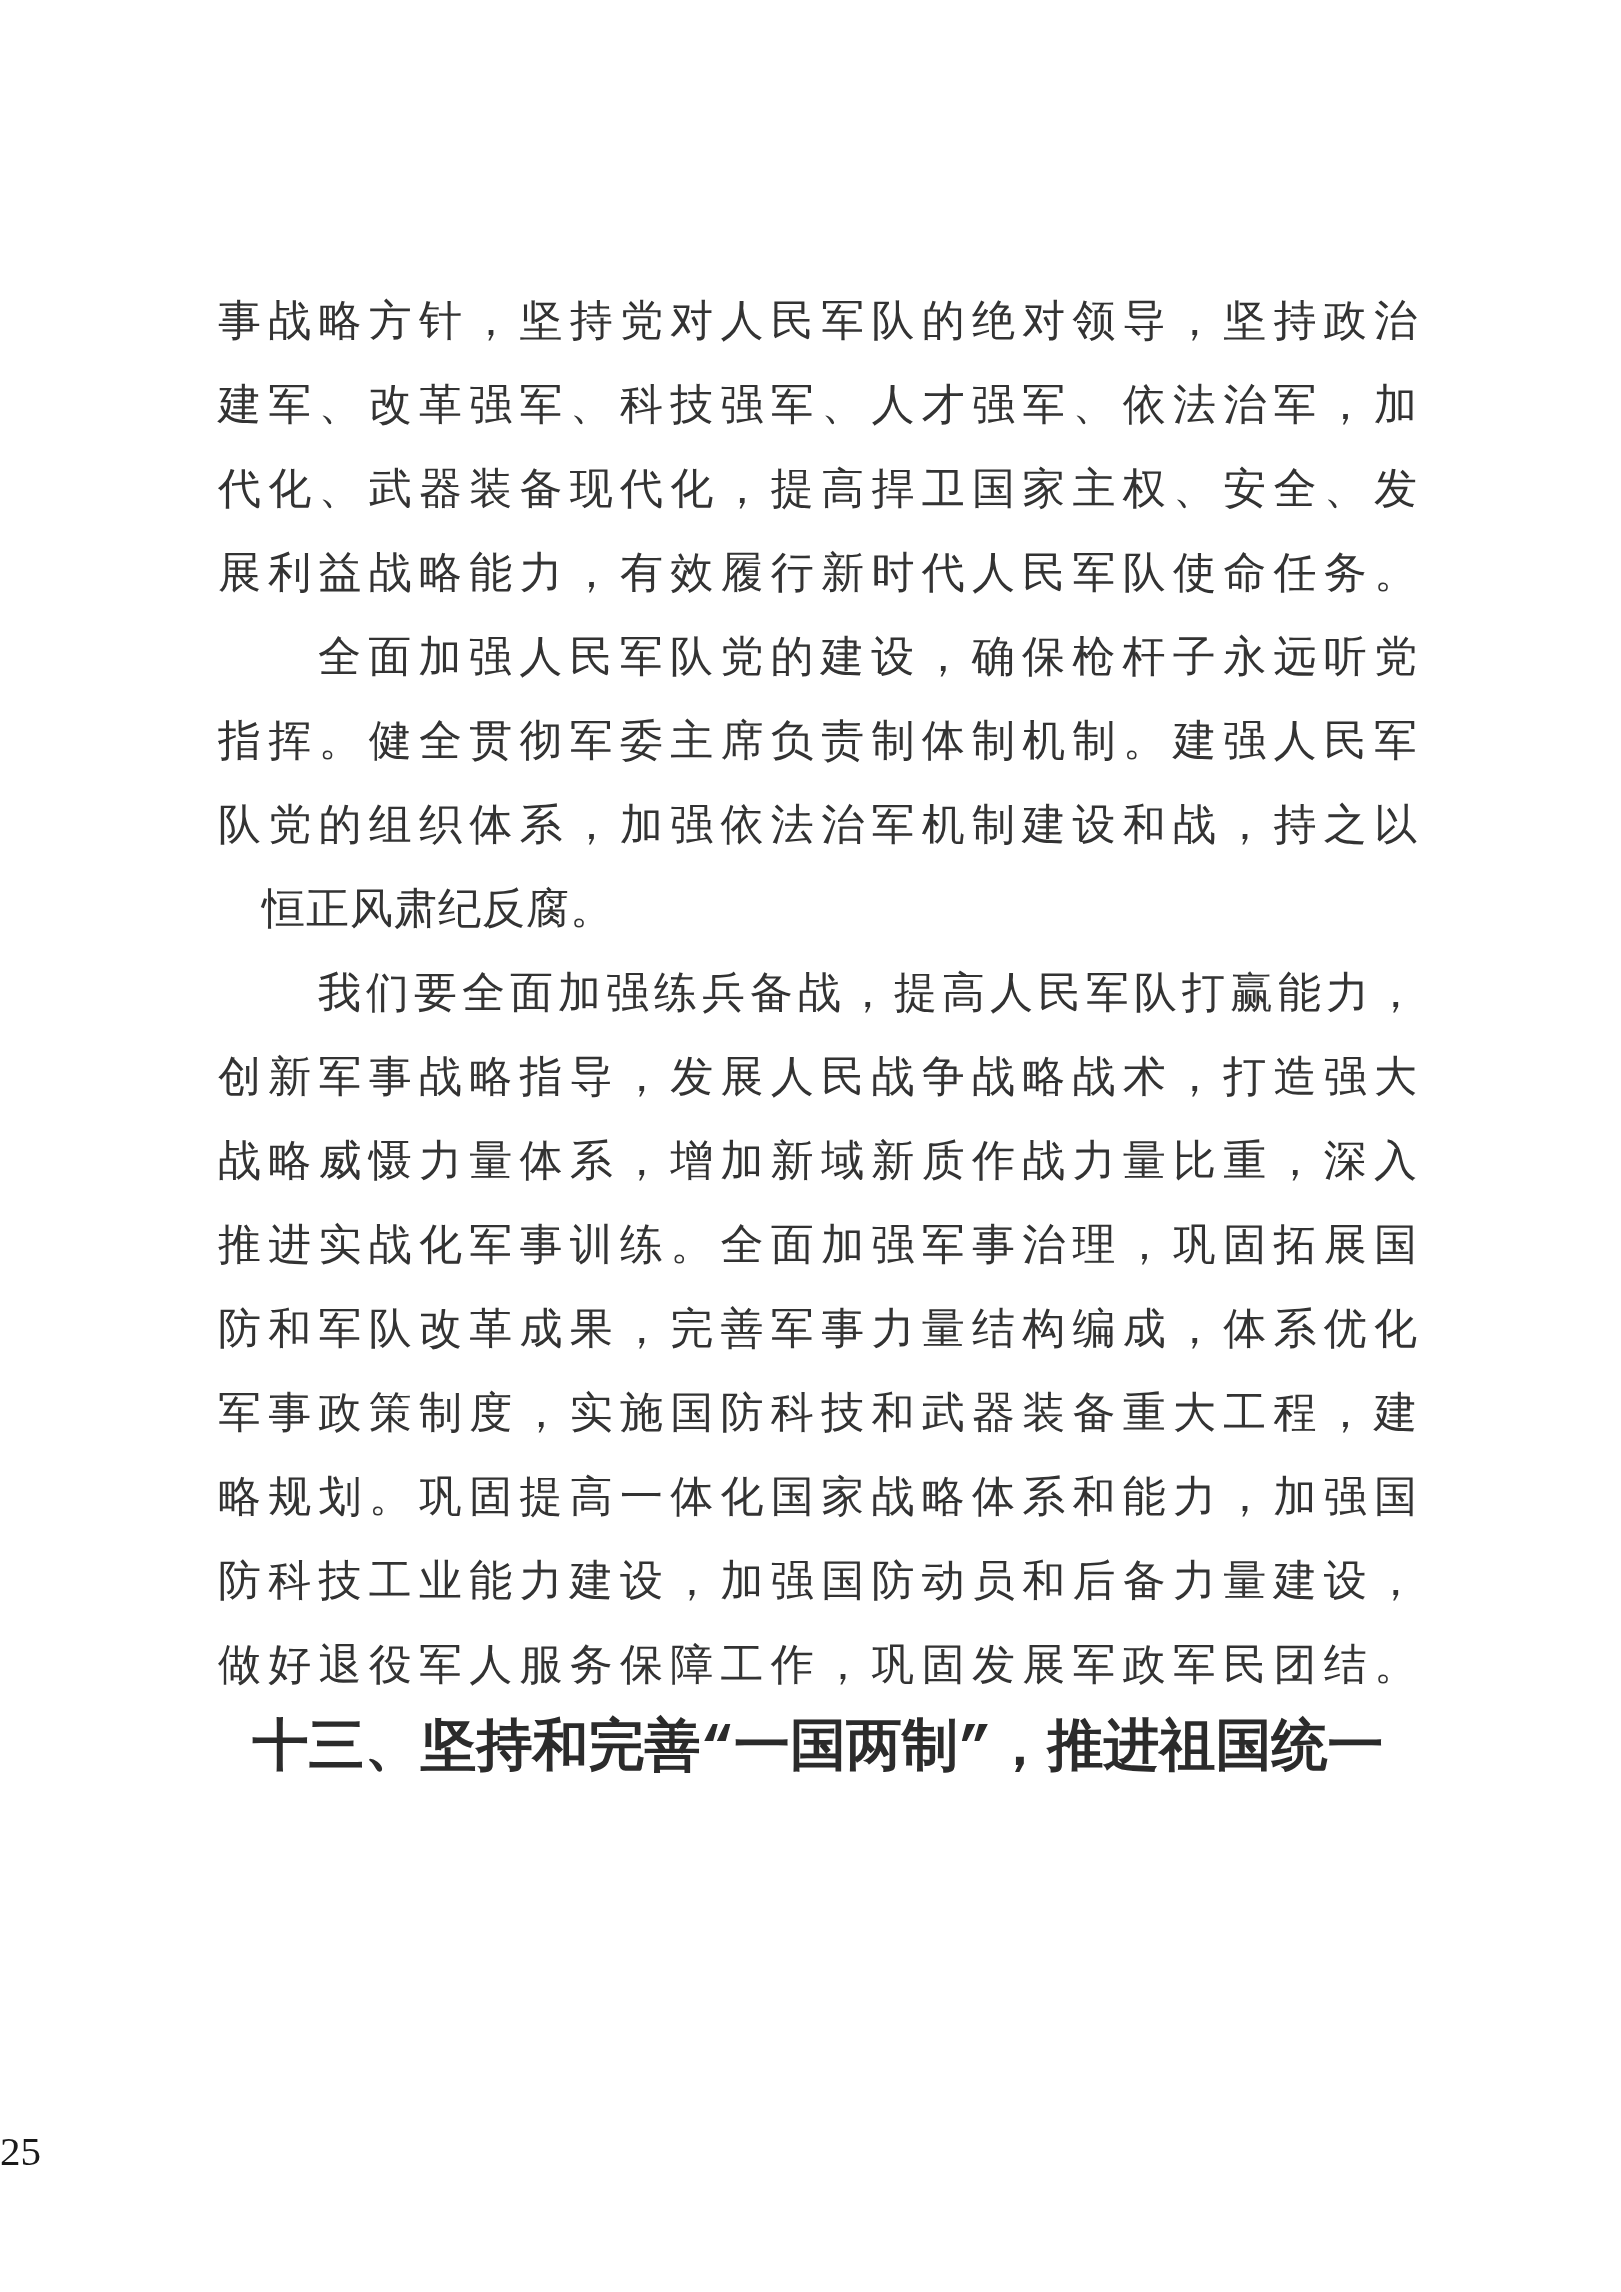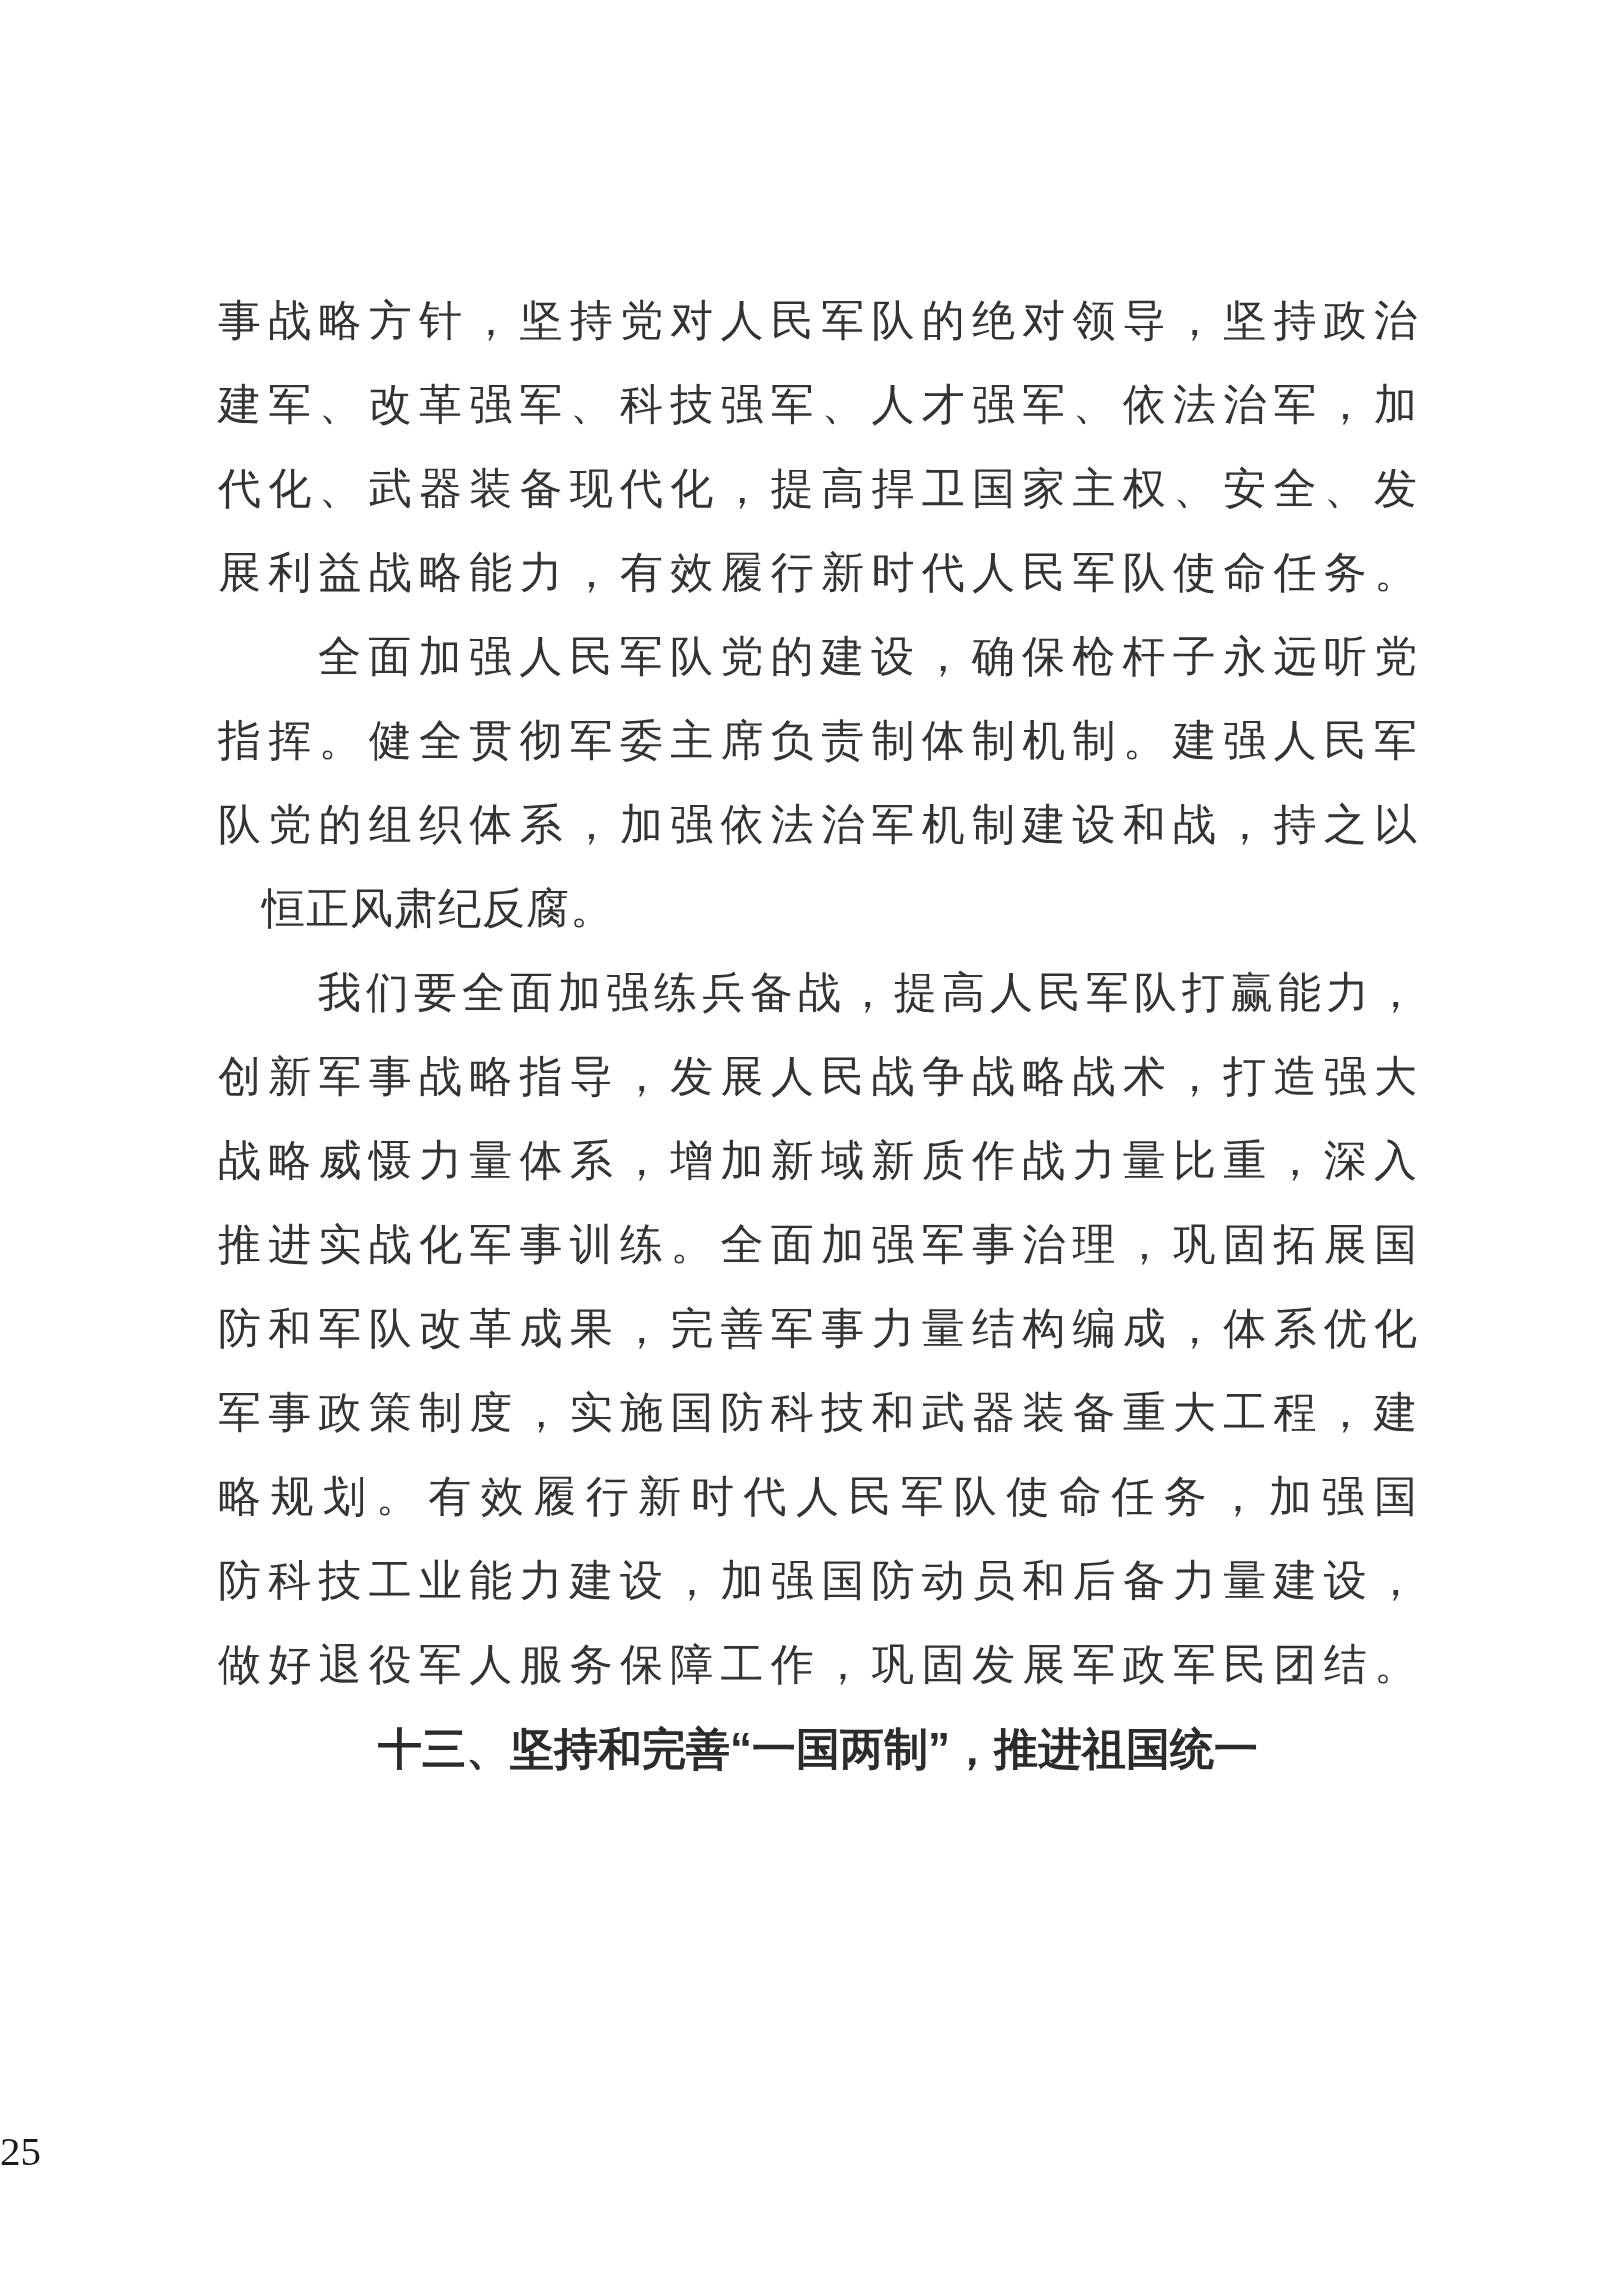--- a/index.html
+++ b/index.html
@@ -25,24 +25,24 @@
     letter-spacing: 1px;
     text-align: justify;
     text-align-last: justify;
     white-space: nowrap;
   }
   .line.indent { text-indent: 100px; }
   .line.short { text-align-last: left; margin-left: 44px; }
   .heading {
     height: 84px;
     line-height: 84px;
-    font-size: 44px;
+    font-size: 56px;
     font-weight: bold;
     color: #2b2b2b;
-    font-family: Liberation Sans, sans-serif;
+    font-family: Liberation Mono, monospace;
     text-align: center;
     text-align-last: center;
     white-space: nowrap;
   }
   .page-number {
     position: absolute;
     top: 2127px;
     left: 0;
     width: 100%;
     height: 49px;
@@ -65,20 +65,20 @@
     <div class="line indent">全面加强人民军队党的建设，确保枪杆子永远听党</div>
     <div class="line">指挥。健全贯彻军委主席负责制体制机制。建强人民军</div>
     <div class="line">队党的组织体系，加强依法治军机制建设和战，持之以</div>
     <div class="line short">恒正风肃纪反腐。</div>
     <div class="line indent">我们要全面加强练兵备战，提高人民军队打赢能力，</div>
     <div class="line">创新军事战略指导，发展人民战争战略战术，打造强大</div>
     <div class="line">战略威慑力量体系，增加新域新质作战力量比重，深入</div>
     <div class="line">推进实战化军事训练。全面加强军事治理，巩固拓展国</div>
     <div class="line">防和军队改革成果，完善军事力量结构编成，体系优化</div>
     <div class="line">军事政策制度，实施国防科技和武器装备重大工程，建</div>
-    <div class="line">略规划。有效履行新时代人民军队使命任务，加强国</div>
+    <div class="line">略规划。巩固提高一体化国家战略体系和能力，加强国</div>
     <div class="line">防科技工业能力建设，加强国防动员和后备力量建设，</div>
     <div class="line">做好退役军人服务保障工作，巩固发展军政军民团结。</div>
     <div class="heading">十三、坚持和完善“一国两制”，推进祖国统一</div>
   </div>
   <div class="page-number">25</div>
 </div>
 
 
 </body></html>

